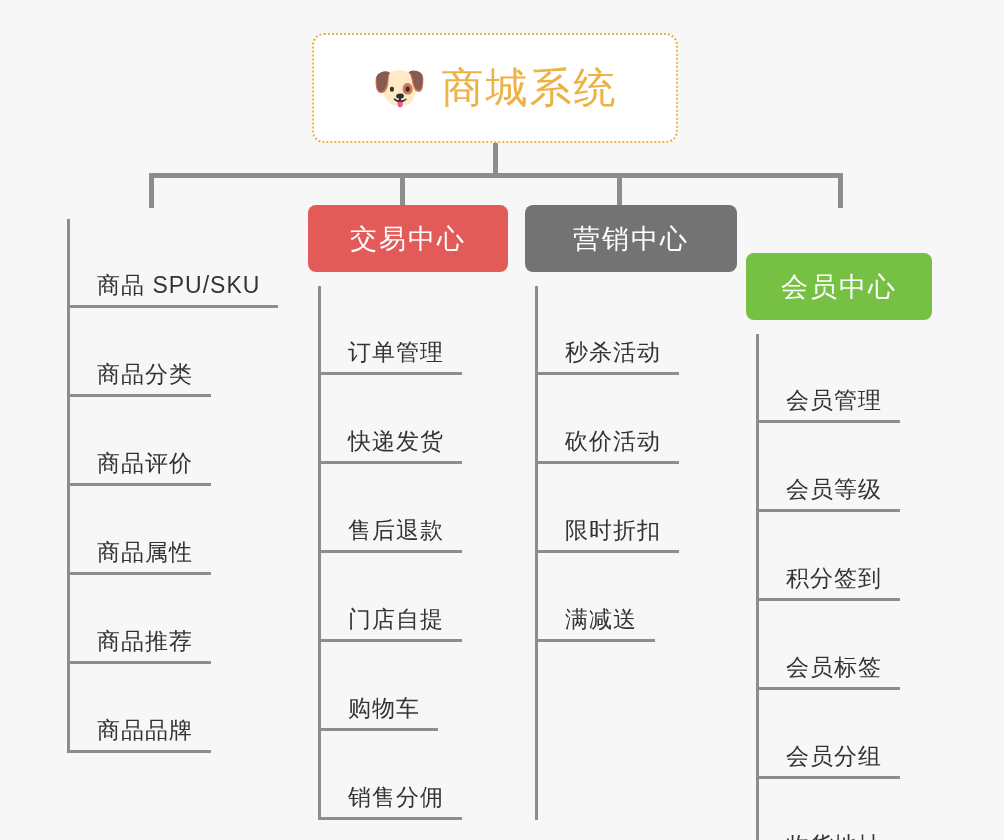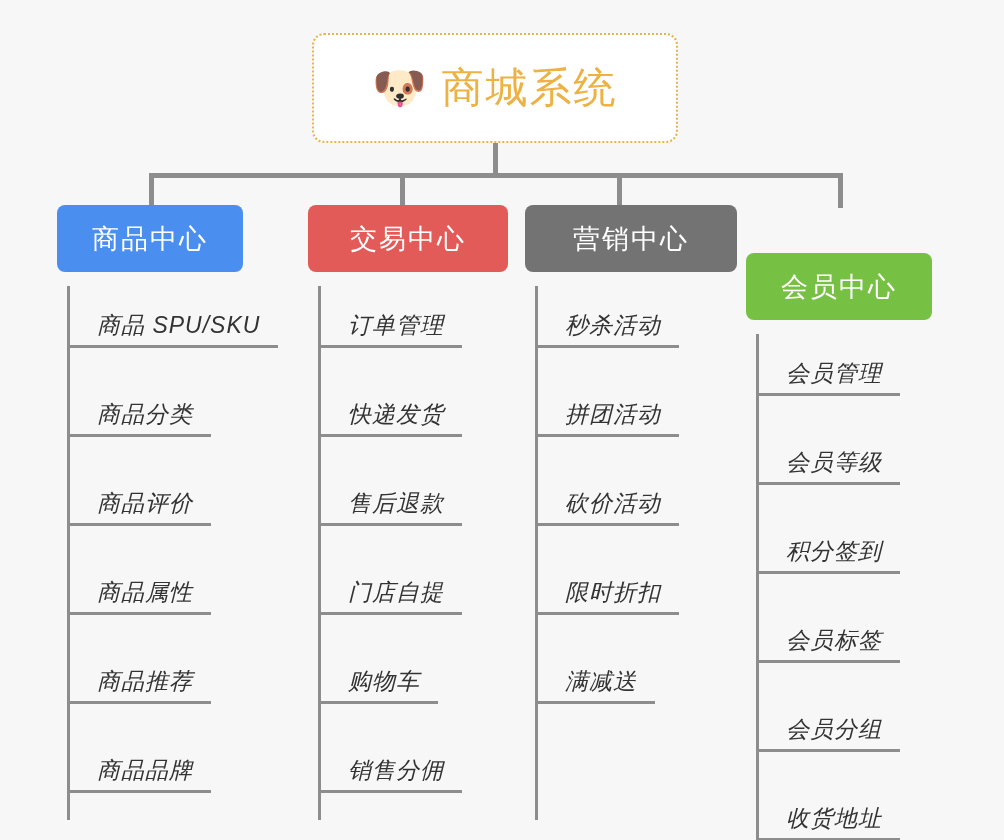--- a/index.html
+++ b/index.html
@@ -109,23 +109,22 @@
     position: relative;
     margin: 0;
     padding: 0;
     list-style: none;
   }
   .leaf-item {
     position: relative;
     height: 89px;
     margin-left: 10px;
     display: flex;
-    align-items: center;
+    align-items: flex-end;
     box-sizing: border-box;
-    font-style: italic;
   }
   .leaf-label {
     display: inline-block;
     font-size: 23px;
     color: #333333;
     letter-spacing: 1px;
     white-space: nowrap;
     padding: 0 18px 7px 30px;
     border-bottom: 3px solid #8d8d8d;
     line-height: 1.1;
@@ -145,21 +144,20 @@
   <div class="conn-bus"></div>
   <div id="drops">
       <div class="conn-drop" style="left: 149px;"></div>
       <div class="conn-drop" style="left: 400px;"></div>
       <div class="conn-drop" style="left: 617px;"></div>
       <div class="conn-drop" style="left: 838px;"></div>
     </div>
 
   <div id="columns">
       <div class="column" style="left: 57px; width: 186px;">
-        <div class="cat-header" style="background: rgb(74, 142, 240); width: 186px;">商品中心</div>
         <div class="leaf-area">
           <div class="trunk" style="height: 534px;"></div>
           <ul class="leaf-list">
             <li class="leaf-item">
               <span class="leaf-label">商品 SPU/SKU</span>
             </li>
             <li class="leaf-item">
               <span class="leaf-label">商品分类</span>
             </li>
             <li class="leaf-item">
@@ -205,23 +203,20 @@
       </div>
       <div class="column" style="left: 525px; width: 188px;">
         <div class="cat-header" style="background: #737373; width: 212px;">营销中心</div>
         <div class="leaf-area">
           <div class="trunk" style="height: 534px;"></div>
           <ul class="leaf-list">
             <li class="leaf-item">
               <span class="leaf-label">秒杀活动</span>
             </li>
             <li class="leaf-item">
-              <span class="leaf-label">拼团活动</span>
-            </li>
-            <li class="leaf-item">
               <span class="leaf-label">砍价活动</span>
             </li>
             <li class="leaf-item">
               <span class="leaf-label">限时折扣</span>
             </li>
             <li class="leaf-item">
               <span class="leaf-label">满减送</span>
             </li>
           </ul>
         </div>

